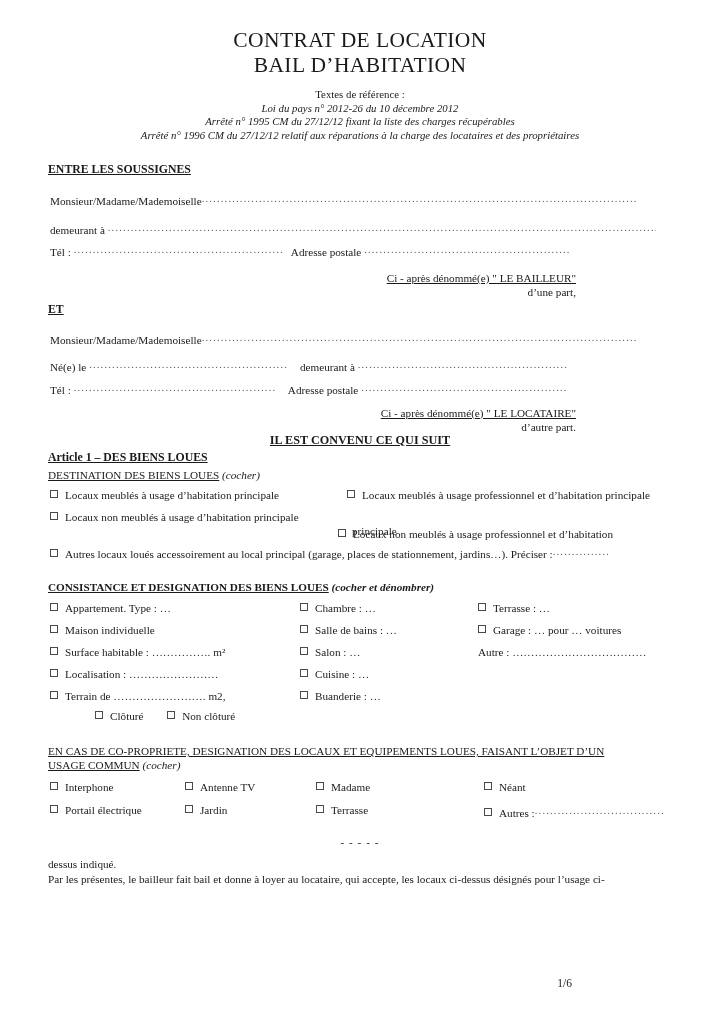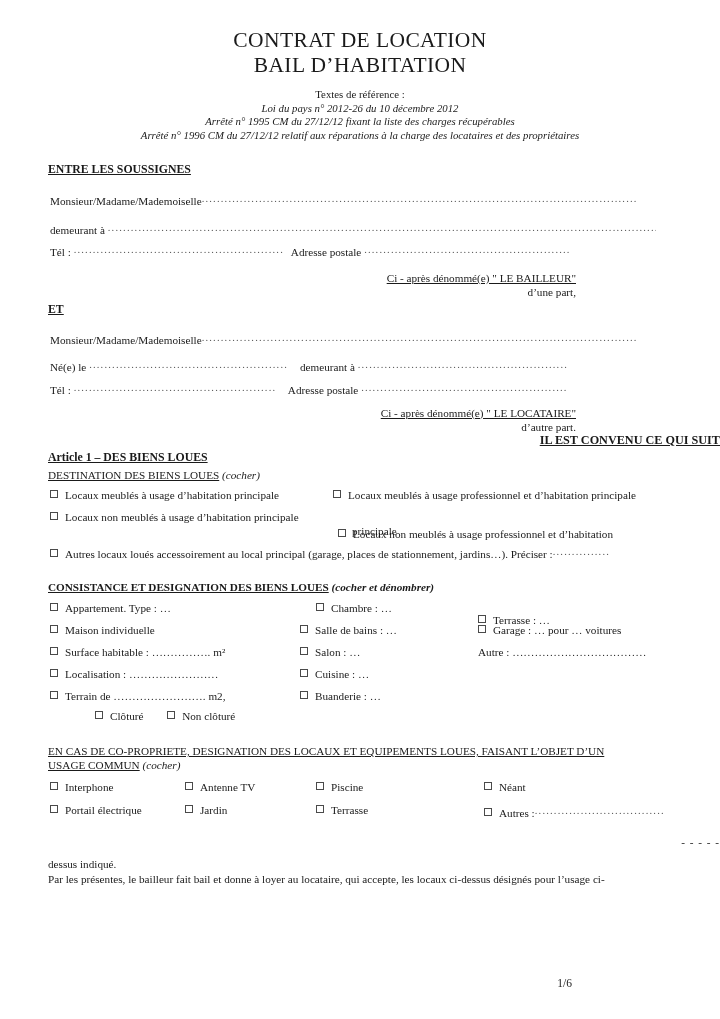--- a/index.html
+++ b/index.html
@@ -88,21 +88,21 @@
     background: #fff;
   }
 
   .right-note {
     position: absolute;
     text-align: right;
     font-size: 11.2px;
     line-height: 14px;
   }
 
-  .centered { position: absolute; width: 720px; left: 0; text-align: right; }
+  .centered { position: absolute; width: 720px; left: 0; text-align: center; }
 
   .para {
     position: absolute;
     font-size: 11.2px;
     line-height: 14.5px;
   }
 
   .pageno {
     position: absolute;
     right: 48px;
@@ -189,21 +189,21 @@
   </div>
 
   <div class="row" style="left:48px; top:469px;">
     <span class="u">DESTINATION DES BIENS LOUES</span>
     <span class="i">(cocher)</span>
   </div>
 
   <div class="row" style="left:50px; top:489px;">
     <span class="cb"></span><span>Locaux meublés à usage d’habitation principale</span>
   </div>
-  <div class="row" style="left:324px; top:489px;padding-left:9px;">
+  <div class="row" style="left:338px; top:489px;padding-left:9px;">
     <span class="cb"></span><span>Locaux meublés à usage professionnel et d’habitation principale</span>
   </div>
 
   <div class="row" style="left:50px; top:511px;">
     <span class="cb"></span><span>Locaux non meublés à usage d’habitation principale</span>
   </div>
   <div class="row" style="left:338px; top:528px;text-align:right;">
     <span class="cb"></span><span>Locaux non meublés à usage professionnel et d’habitation</span>
   </div>
   <div class="row" style="left:352px; top:525px;">
@@ -233,37 +233,37 @@
   </div>
   <div class="row" style="left:50px; top:690px;">
     <span class="cb"></span><span>Terrain de ……………………. m2,</span>
   </div>
   <div class="row" style="left:95px; top:710px;">
     <span class="cb"></span><span>Clôturé</span>
     <span style="display:inline-block;width:18px;"></span>
     <span class="cb"></span><span>Non clôturé</span>
   </div>
 
-  <div class="row" style="left:316px; top:602px;">
+  <div class="row" style="left:300px; top:602px;">
     <span class="cb"></span><span>Chambre : …</span>
   </div>
   <div class="row" style="left:300px; top:624px;">
     <span class="cb"></span><span>Salle de bains : …</span>
   </div>
   <div class="row" style="left:300px; top:646px;">
     <span class="cb"></span><span>Salon : …</span>
   </div>
   <div class="row" style="left:300px; top:668px;">
     <span class="cb"></span><span>Cuisine : …</span>
   </div>
   <div class="row" style="left:300px; top:690px;">
     <span class="cb"></span><span>Buanderie : …</span>
   </div>
 
-  <div class="row" style="left:478px; top:602px;margin-top:12px;">
+  <div class="row" style="left:478px; top:602px;">
     <span class="cb"></span><span>Terrasse : …</span>
   </div>
   <div class="row" style="left:478px; top:624px;">
     <span class="cb"></span><span>Garage : …  pour  …  voitures</span>
   </div>
   <div class="row" style="left:478px; top:646px;">
     <span>Autre : ………………………………</span>
   </div>
 
   <div class="row" style="left:48px; top:745px;">
@@ -274,21 +274,21 @@
     <span class="i">(cocher)</span>
   </div>
 
   <div class="row" style="left:50px; top:781px;">
     <span class="cb"></span><span>Interphone</span>
   </div>
   <div class="row" style="left:185px; top:781px;">
     <span class="cb"></span><span>Antenne TV</span>
   </div>
   <div class="row" style="left:316px; top:781px;">
-    <span class="cb"></span><span>Piscine</span>
+    <span class="cb"></span><span>Madame</span>
   </div>
   <div class="row" style="left:484px; top:781px;">
     <span class="cb"></span><span>Néant</span>
   </div>
 
   <div class="row" style="left:50px; top:804px;">
     <span class="cb"></span><span>Portail électrique</span>
   </div>
   <div class="row" style="left:185px; top:804px;">
     <span class="cb"></span><span>Jardin</span>

